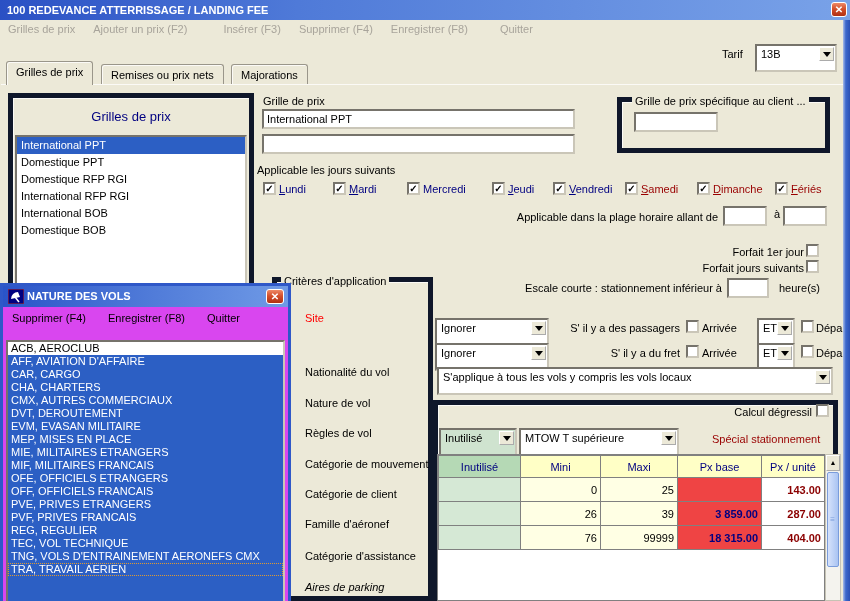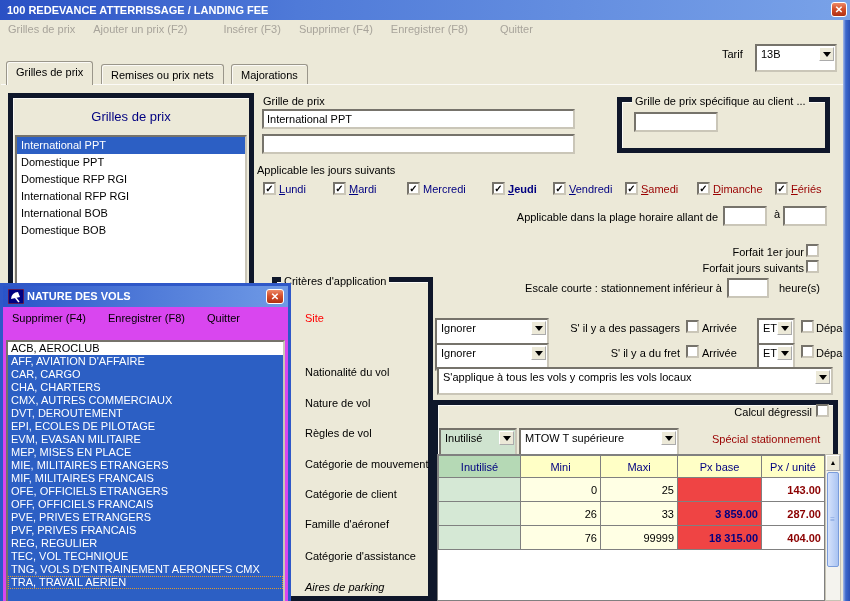--- a/index.html
+++ b/index.html
@@ -146,21 +146,21 @@
   </div>
 
   <span class="abs" style="left:257px; top:164px;">Applicable les jours suivants</span>
   <span class="abs cb on" style="left:263px; top:182px;"></span>
   <span class="abs navy uf" style="left:279px; top:183px;">Lundi</span>
   <span class="abs cb on" style="left:333px; top:182px;"></span>
   <span class="abs navy uf" style="left:349px; top:183px;">Mardi</span>
   <span class="abs cb on" style="left:407px; top:182px;"></span>
   <span class="abs navy" style="left:423px; top:183px;">Mercredi</span>
   <span class="abs cb on" style="left:492px; top:182px;"></span>
-  <span class="abs navy uf" style="left:508px; top:183px;font-weight:bold;">Jeudi</span>
+  <span class="abs navy uf" style="left:508px; top:183px;">Jeudi</span>
   <span class="abs cb on" style="left:553px; top:182px;"></span>
   <span class="abs navy uf" style="left:569px; top:183px;">Vendredi</span>
   <span class="abs cb on" style="left:625px; top:182px;"></span>
   <span class="abs maroon uf" style="left:641px; top:183px;">Samedi</span>
   <span class="abs cb on" style="left:697px; top:182px;"></span>
   <span class="abs maroon uf" style="left:713px; top:183px;">Dimanche</span>
   <span class="abs cb on" style="left:775px; top:182px;"></span>
   <span class="abs maroon uf" style="left:791px; top:183px;">Fériés</span>
 
   <span class="abs" style="right:132px; top:211px;">Applicable  dans la plage horaire allant de</span>
@@ -271,21 +271,21 @@
       <tr>
         <td class="g"></td>
         <td class="y">0</td>
         <td class="y">25</td>
         <td class="pb"></td>
         <td class="pu">143.00</td>
       </tr>
       <tr>
         <td class="g"></td>
         <td class="y">26</td>
-        <td class="y">33</td>
+        <td class="y">39</td>
         <td class="pb">3 859.00</td>
         <td class="pu">287.00</td>
       </tr>
       <tr>
         <td class="g"></td>
         <td class="y">76</td>
         <td class="y">99999</td>
         <td class="pb">18 315.00</td>
         <td class="pu">404.00</td>
       </tr>
@@ -316,21 +316,20 @@
       <span>Enregistrer (F8)</span>
       <span>Quitter</span>
     </div>
     <div class="plist">
       <div class="pitem plain">ACB, AEROCLUB</div>
       <div class="pitem">AFF, AVIATION D'AFFAIRE</div>
       <div class="pitem">CAR, CARGO</div>
       <div class="pitem">CHA, CHARTERS</div>
       <div class="pitem">CMX, AUTRES COMMERCIAUX</div>
       <div class="pitem">DVT, DEROUTEMENT</div>
-      <div class="pitem">EPI, ECOLES DE PILOTAGE</div>
       <div class="pitem">EVM, EVASAN MILITAIRE</div>
       <div class="pitem">MEP, MISES EN PLACE</div>
       <div class="pitem">MIE, MILITAIRES ETRANGERS</div>
       <div class="pitem">MIF, MILITAIRES FRANCAIS</div>
       <div class="pitem">OFE, OFFICIELS ETRANGERS</div>
       <div class="pitem">OFF, OFFICIELS FRANCAIS</div>
       <div class="pitem">PVE, PRIVES ETRANGERS</div>
       <div class="pitem">PVF, PRIVES FRANCAIS</div>
       <div class="pitem">REG, REGULIER</div>
       <div class="pitem">TEC, VOL TECHNIQUE</div>

